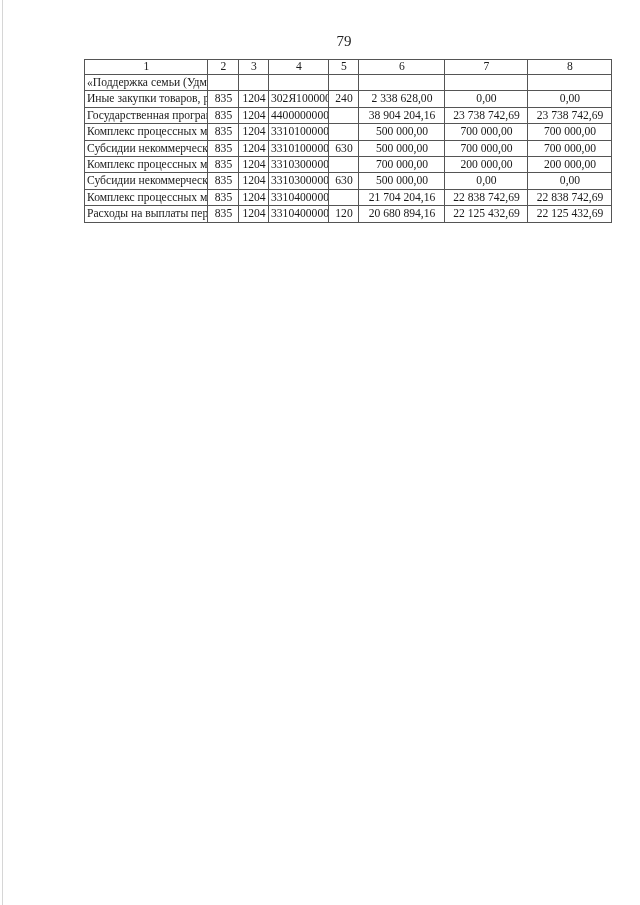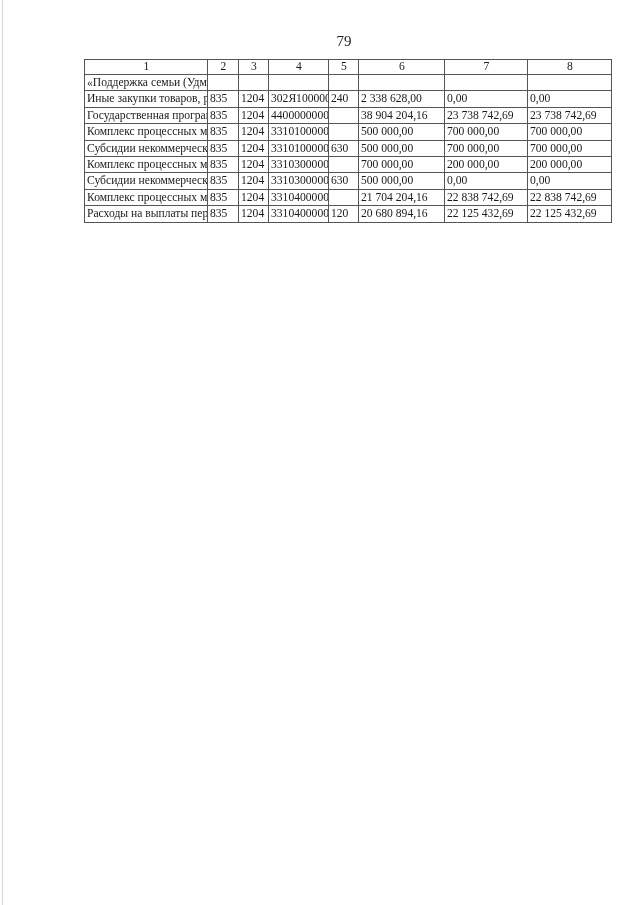--- a/index.html
+++ b/index.html
@@ -29,22 +29,22 @@
       padding: 0 1px 0 2px;
       vertical-align: bottom;
       overflow: hidden;
       white-space: nowrap;
     }
     table.budget th {
       font-weight: normal; text-align: center; vertical-align: middle;
       height: 14px; line-height: 14px;
     }
     td.name { white-space: pre-line; text-align: left; }
-    td.c2, td.c3, td.c4, td.c5 { }
-    td.num { text-align: left; padding-right: 0; }
+    td.c2, td.c3, td.c4, td.c5 { text-align: center; }
+    td.num { text-align: center; padding-right: 0; }
     col.w1 { width: 123px; }
     col.w2 { width: 31px; }
     col.w3 { width: 30px; }
     col.w4 { width: 60px; }
     col.w5 { width: 30px; }
     col.w6 { width: 86px; }
     col.w7 { width: 83px; }
     col.w8 { width: 84px; }
   </style>
 </head>

